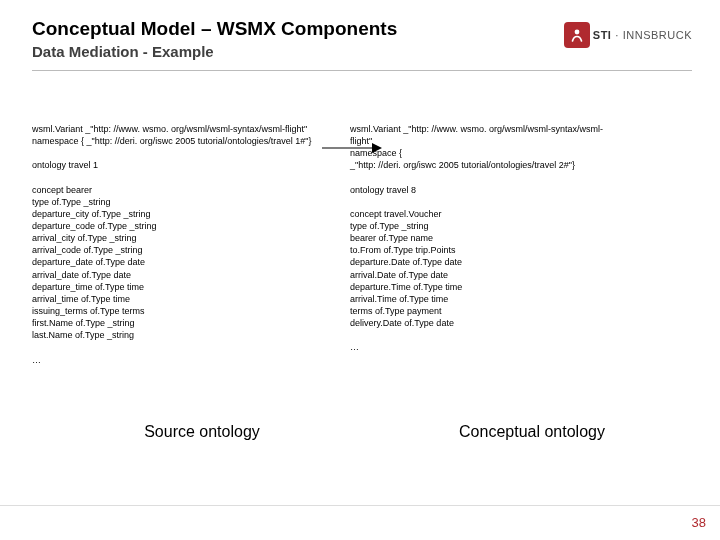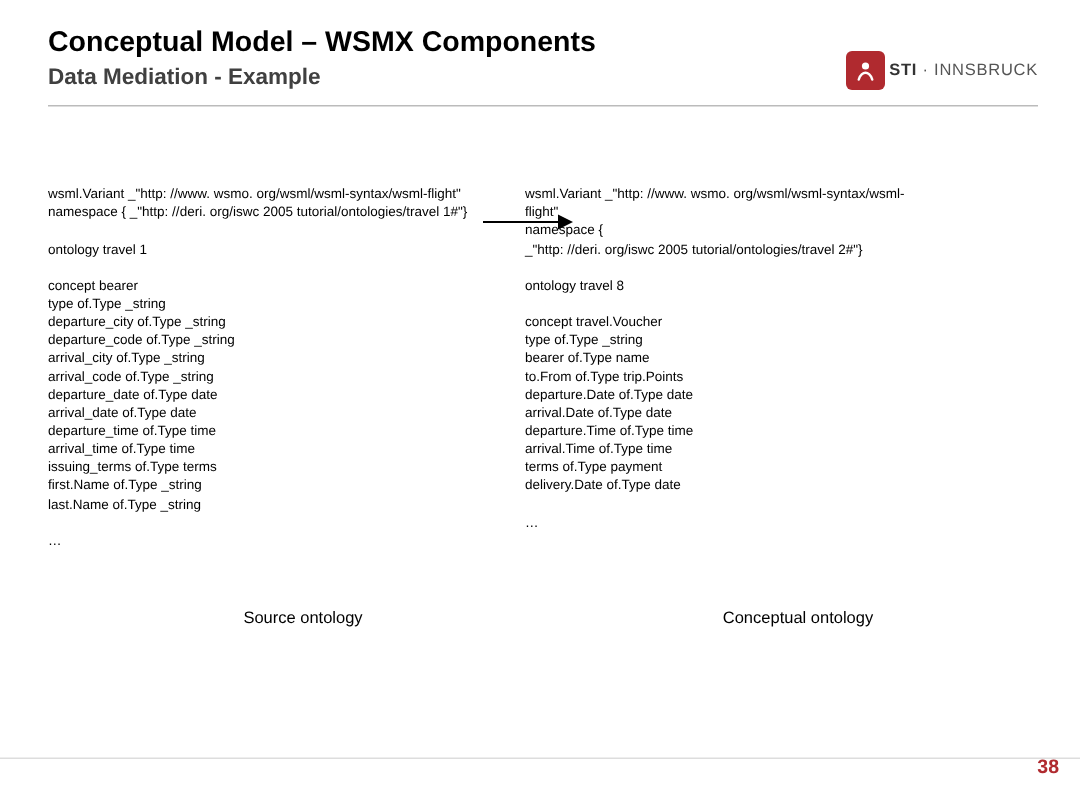--- a/index.html
+++ b/index.html
@@ -33,21 +33,21 @@
   .subtitle {
     font-size: 15px;
     font-weight: bold;
     color: #404040;
     margin-top: 2px;
   }
   .logo {
     display: flex;
     align-items: center;
     gap: 3px;
-    margin-top: 16px;
+    margin-top: 4px;
   }
   .logo-badge {
     width: 26px;
     height: 26px;
     background: #b02a2f;
     border-radius: 4px;
     display: flex;
     align-items: center;
     justify-content: center;
   }
@@ -79,38 +79,38 @@
   .col-right { flex: 1; }
   .arrow-wrap {
     position: absolute;
     left: 290px;
     top: 30px;
     width: 60px;
     height: 14px;
   }
   .labels {
     display: flex;
-    margin-top: 40px;
-    font-size: 11px;
+    margin-top: 57px;
+    font-size: 16px;
   }
   .label-left {
     flex: 0 0 340px;
     text-align: center;
   }
   .label-right {
     flex: 1;
     text-align: center;
   }
   .footer {
     position: absolute;
     right: 14px;
-    bottom: 22px;
+    bottom: 10px;
     font-size: 13px;
     color: #b02a2f;
-    font-weight: bold;
+    font-weight: normal;
   }
   .footer-line {
     position: absolute;
     left: 0; right: 0; bottom: 34px;
     border-top: 1px solid #ddd;
   }
 </style>
 </head>
 <body>
 

